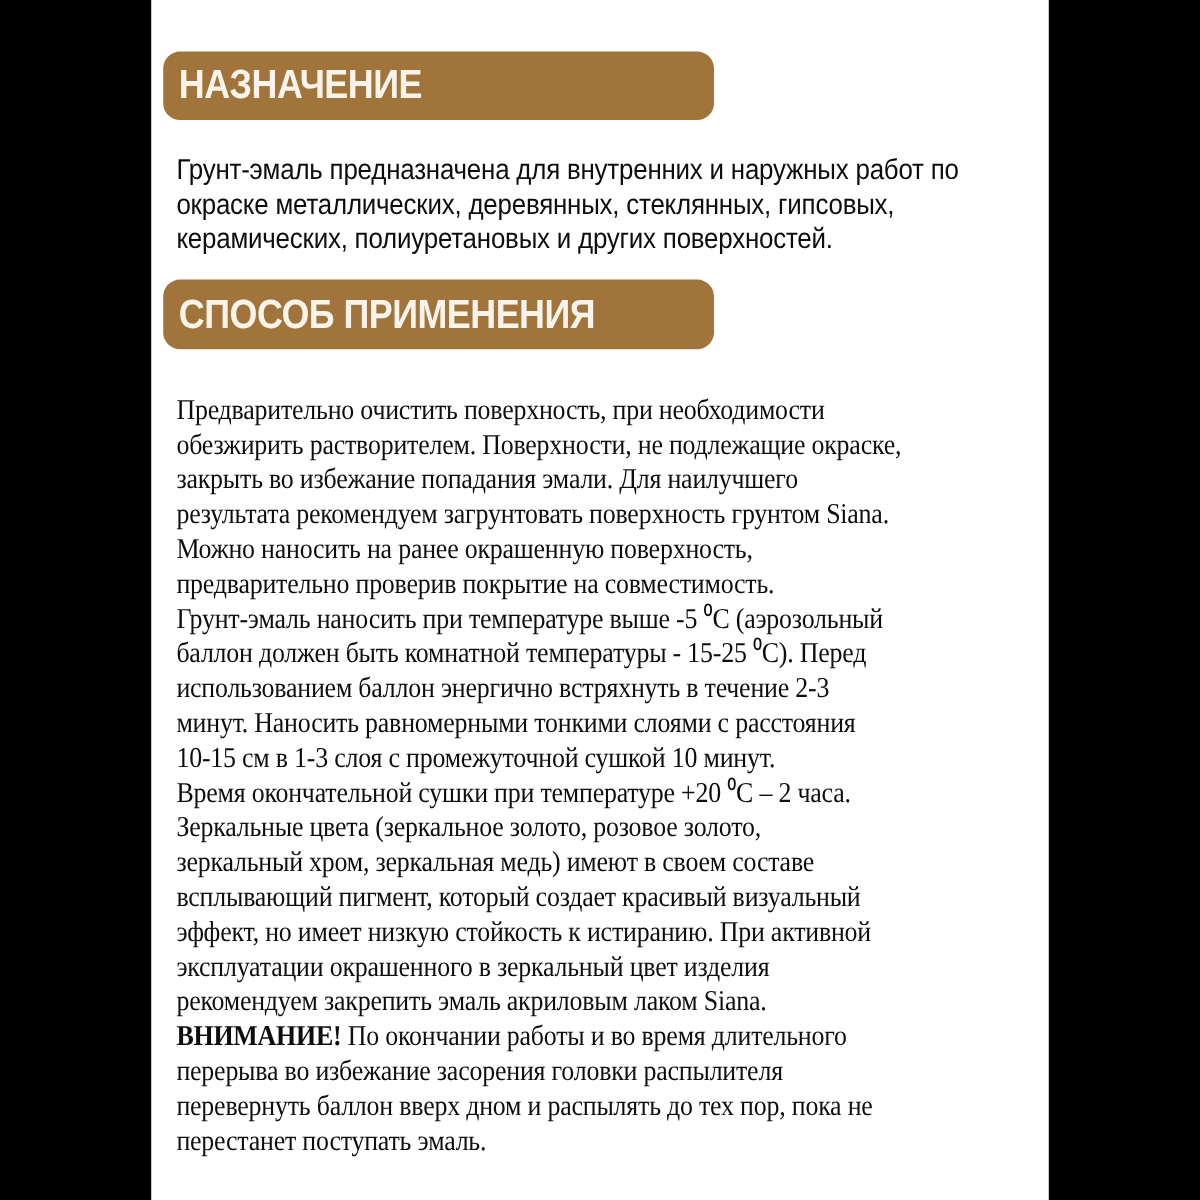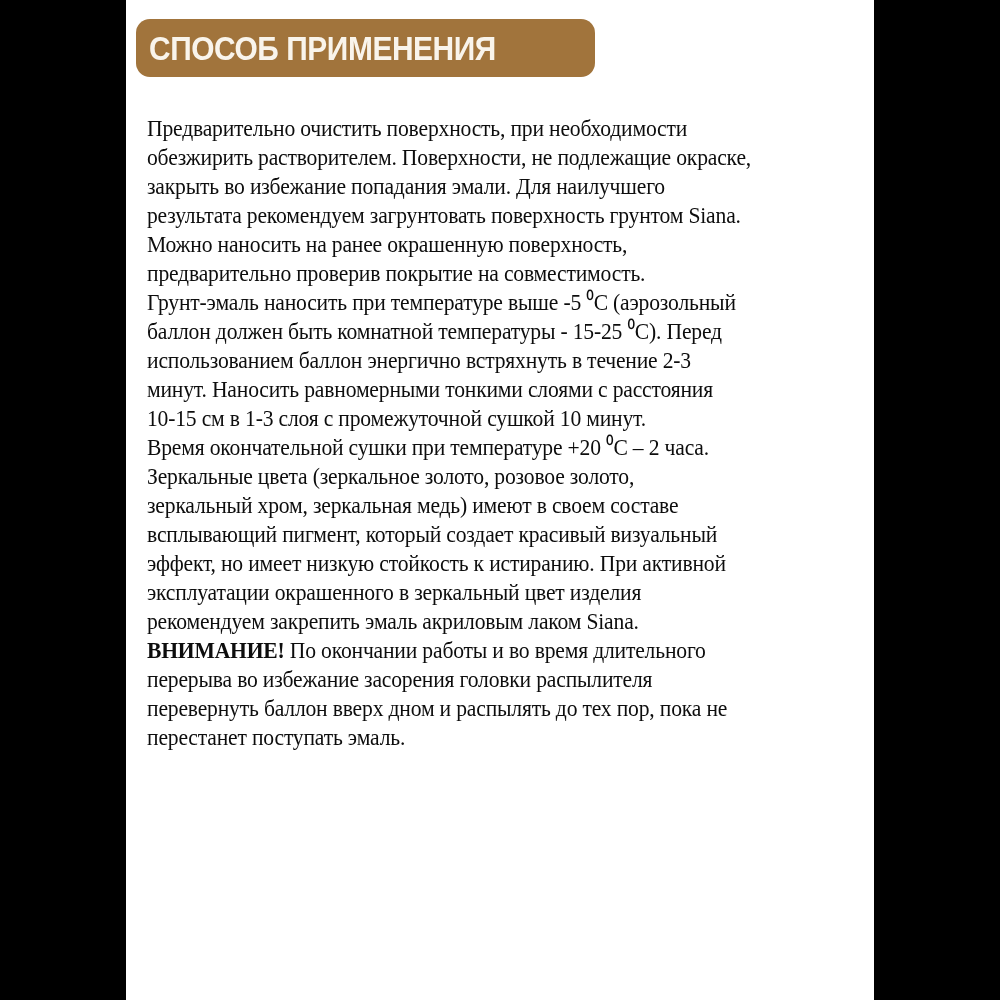--- a/index.html
+++ b/index.html
@@ -71,21 +71,29 @@
   .text-line .bold { font-weight: 700; }
 </style>
 </head>
 <body>
 
 <div class="side-bar left"></div>
 <div class="side-bar right"></div>
 
 <div class="panel">
 
+  <div class="banner first">
+    <span class="banner-title">НАЗНАЧЕНИЕ</span>
+  </div>
 
+  <div class="text-block first">
+      <div class="text-line">Грунт-эмаль предназначена для внутренних и наружных работ по</div>
+      <div class="text-line">окраске металлических, деревянных, стеклянных, гипсовых,</div>
+      <div class="text-line">керамических, полиуретановых и других поверхностей.</div>
+    </div>
 
   <div class="banner second">
     <span class="banner-title">СПОСОБ ПРИМЕНЕНИЯ</span>
   </div>
 
   <div class="text-block second">
       <div class="text-line">Предварительно очистить поверхность, при необходимости</div>
       <div class="text-line">обезжирить растворителем. Поверхности, не подлежащие окраске,</div>
       <div class="text-line">закрыть во избежание попадания эмали. Для наилучшего</div>
       <div class="text-line">результата рекомендуем загрунтовать поверхность грунтом Siana.</div>

